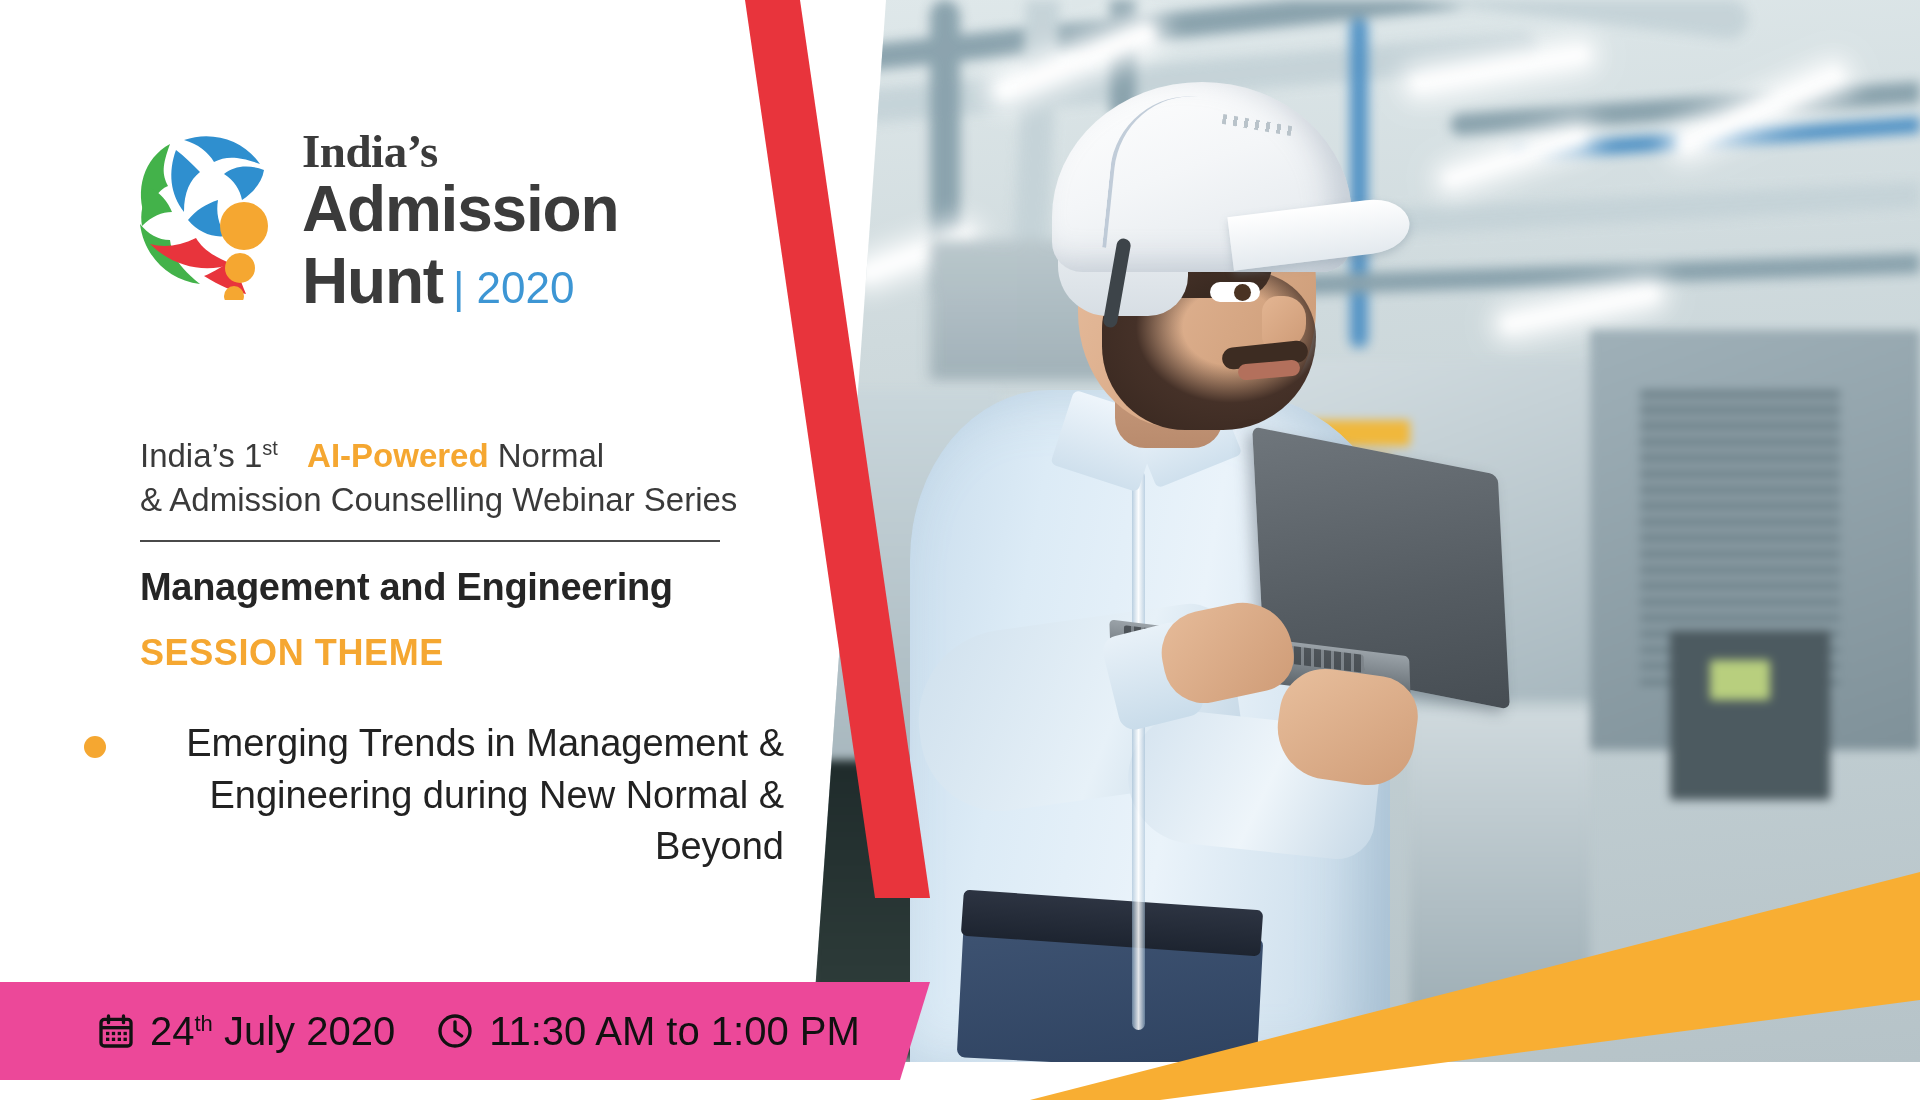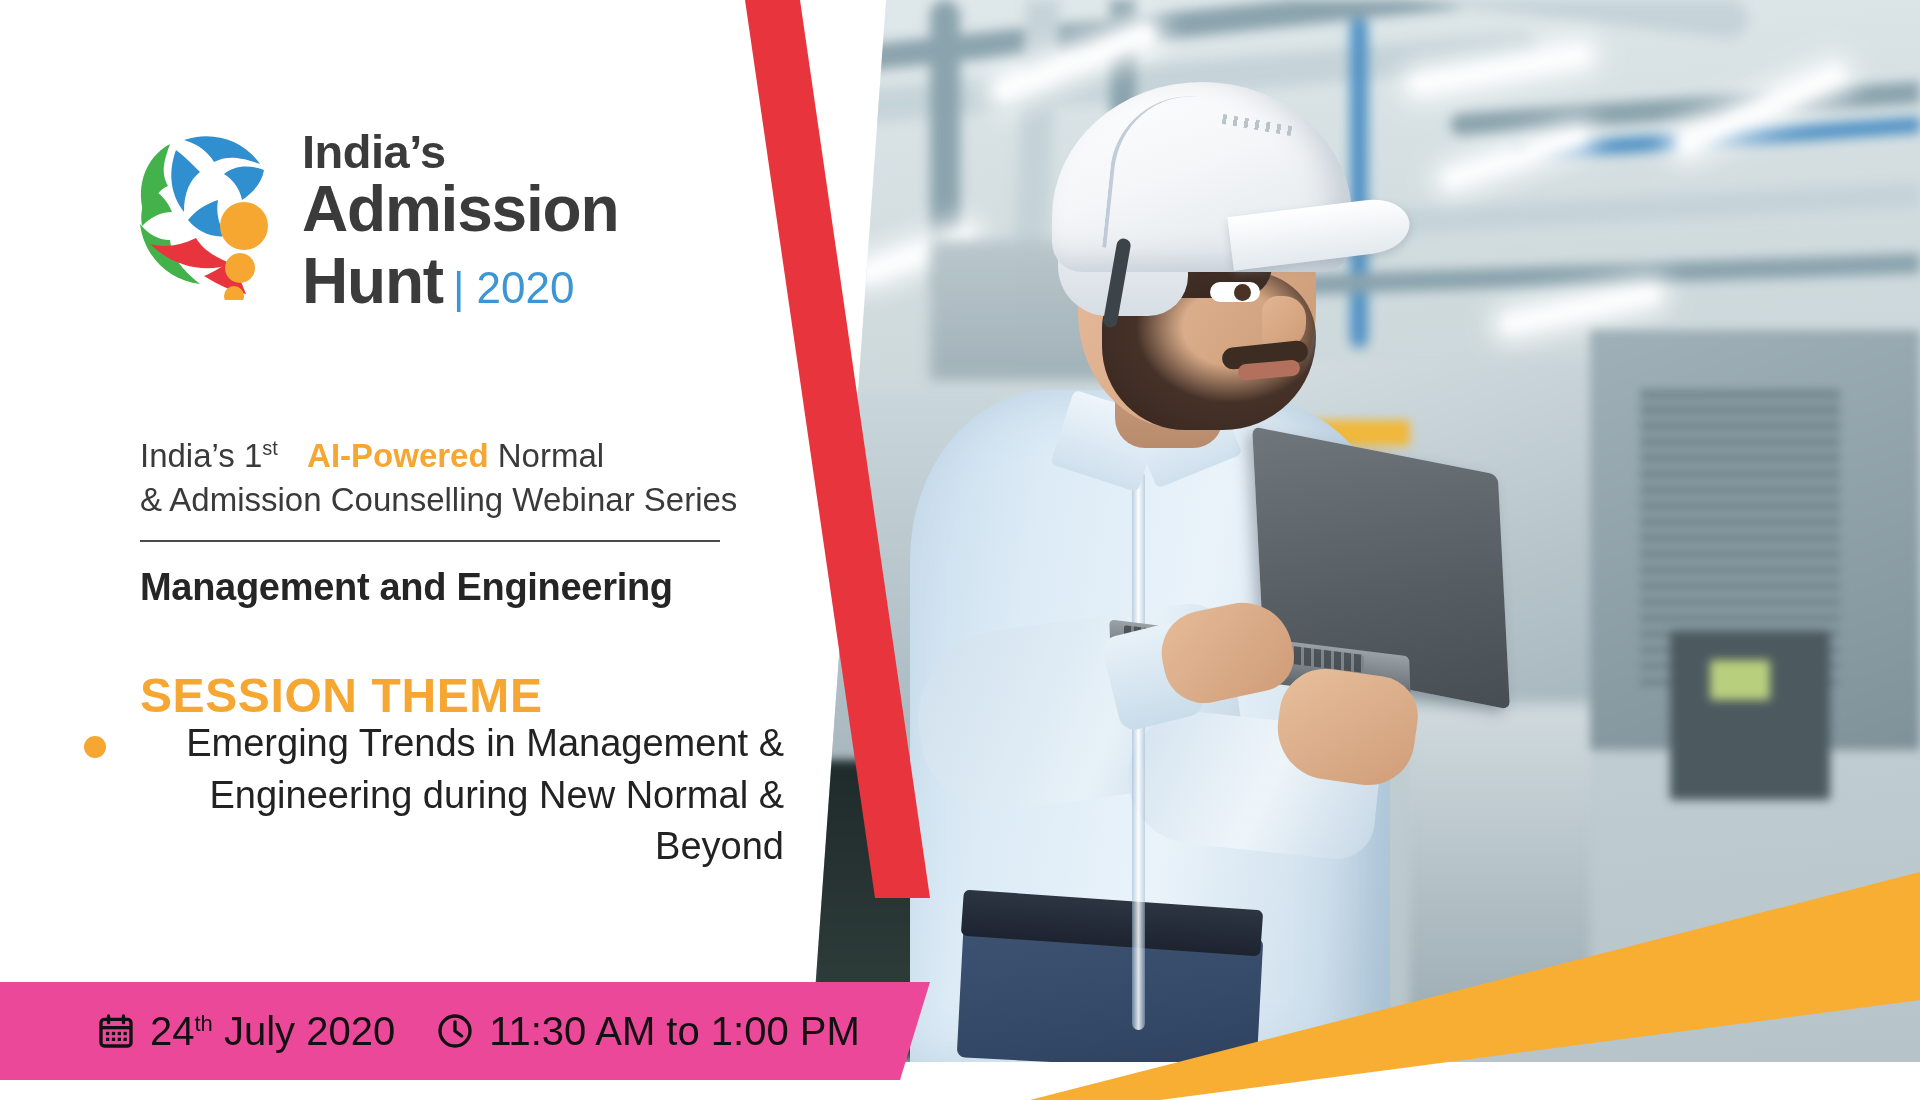--- a/index.html
+++ b/index.html
@@ -310,20 +310,21 @@
   .logo-mark { width: 160px; height: 172px; flex: none; }
   .logo-text {
     margin-left: 14px;
     line-height: 1;
   }
   .logo-l1 {
     font-size: 47px;
     font-weight: bold;
     color: #3b3b3b;
     letter-spacing: -0.5px;
+    font-family: Liberation Serif, serif;
   }
   .logo-l2 {
     font-size: 64px;
     font-weight: bold;
     color: #3b3b3b;
     letter-spacing: -1.2px;
     margin-top: 2px;
     text-align: right;
   }
   .logo-l3 {
@@ -369,22 +370,22 @@
     position:absolute;
     left: 140px; top: 566px;
     font-size: 38px;
     font-weight: bold;
     color: #252525;
     letter-spacing: -0.3px;
   }
 
   .session-theme {
     position:absolute;
-    left: 140px; top: 668px;
-    font-size: 48px;
+    left: 140px; top: 632px;
+    font-size: 36px;
     font-weight: bold;
     color: #f5a731;
     letter-spacing: 0.6px;
   }
 
   .bullet-wrap {
     position:absolute;
     left: 84px; top: 718px;
     width: 700px;
     display: flex;

